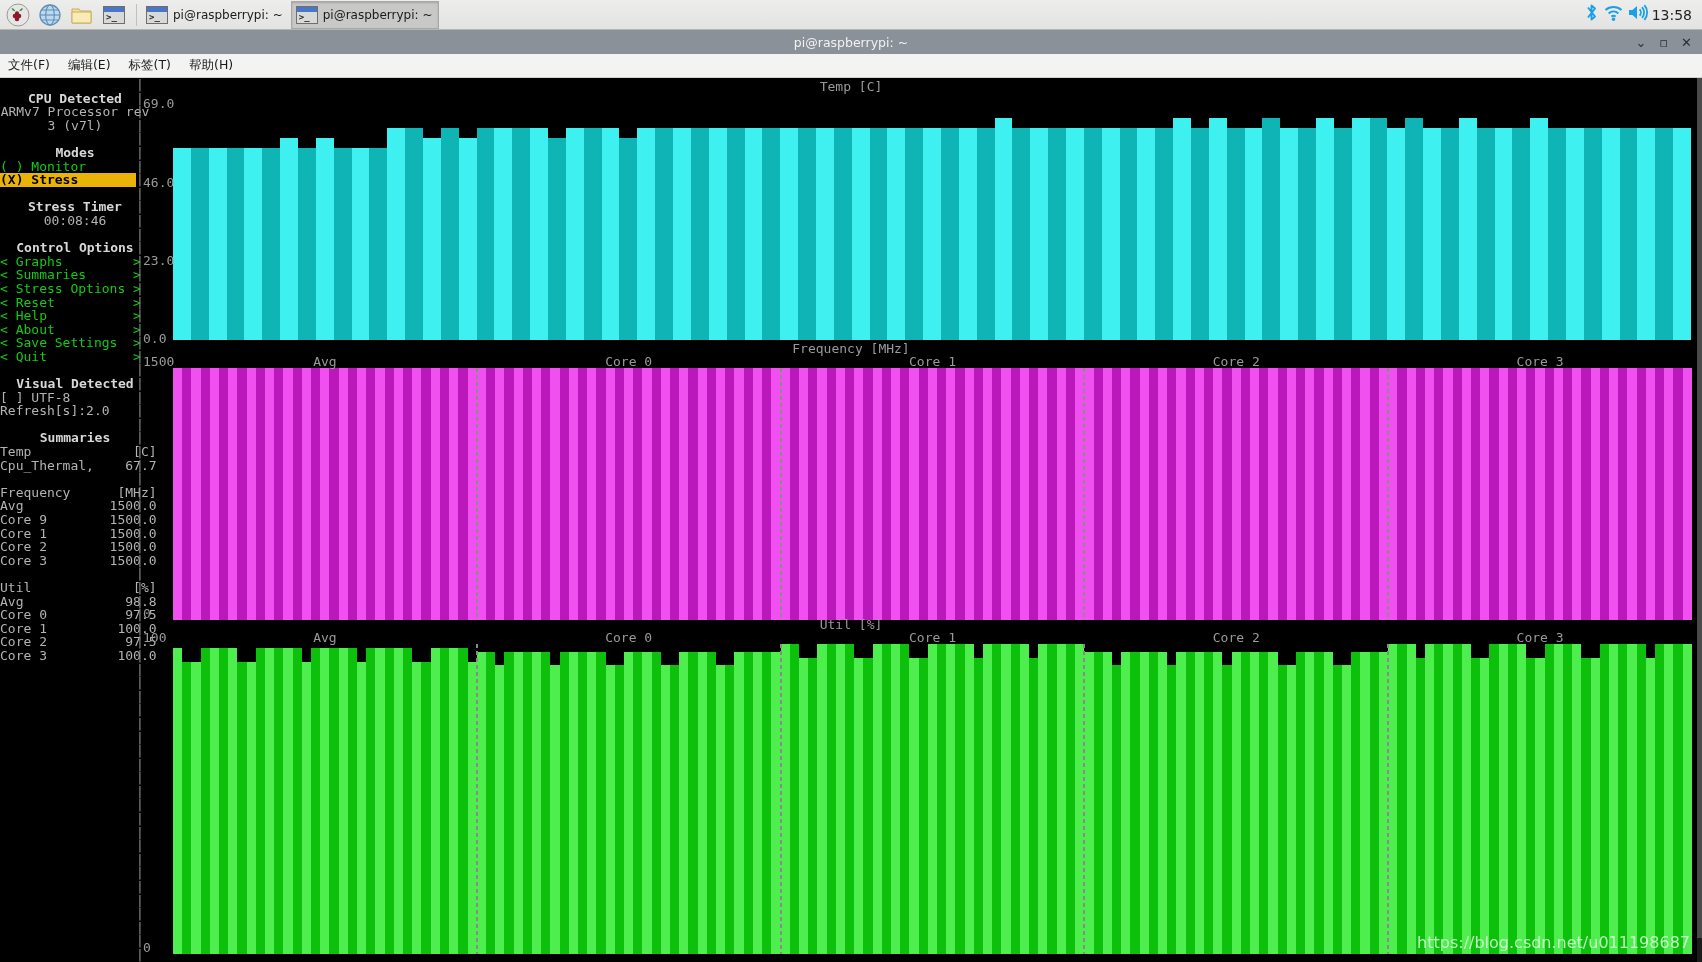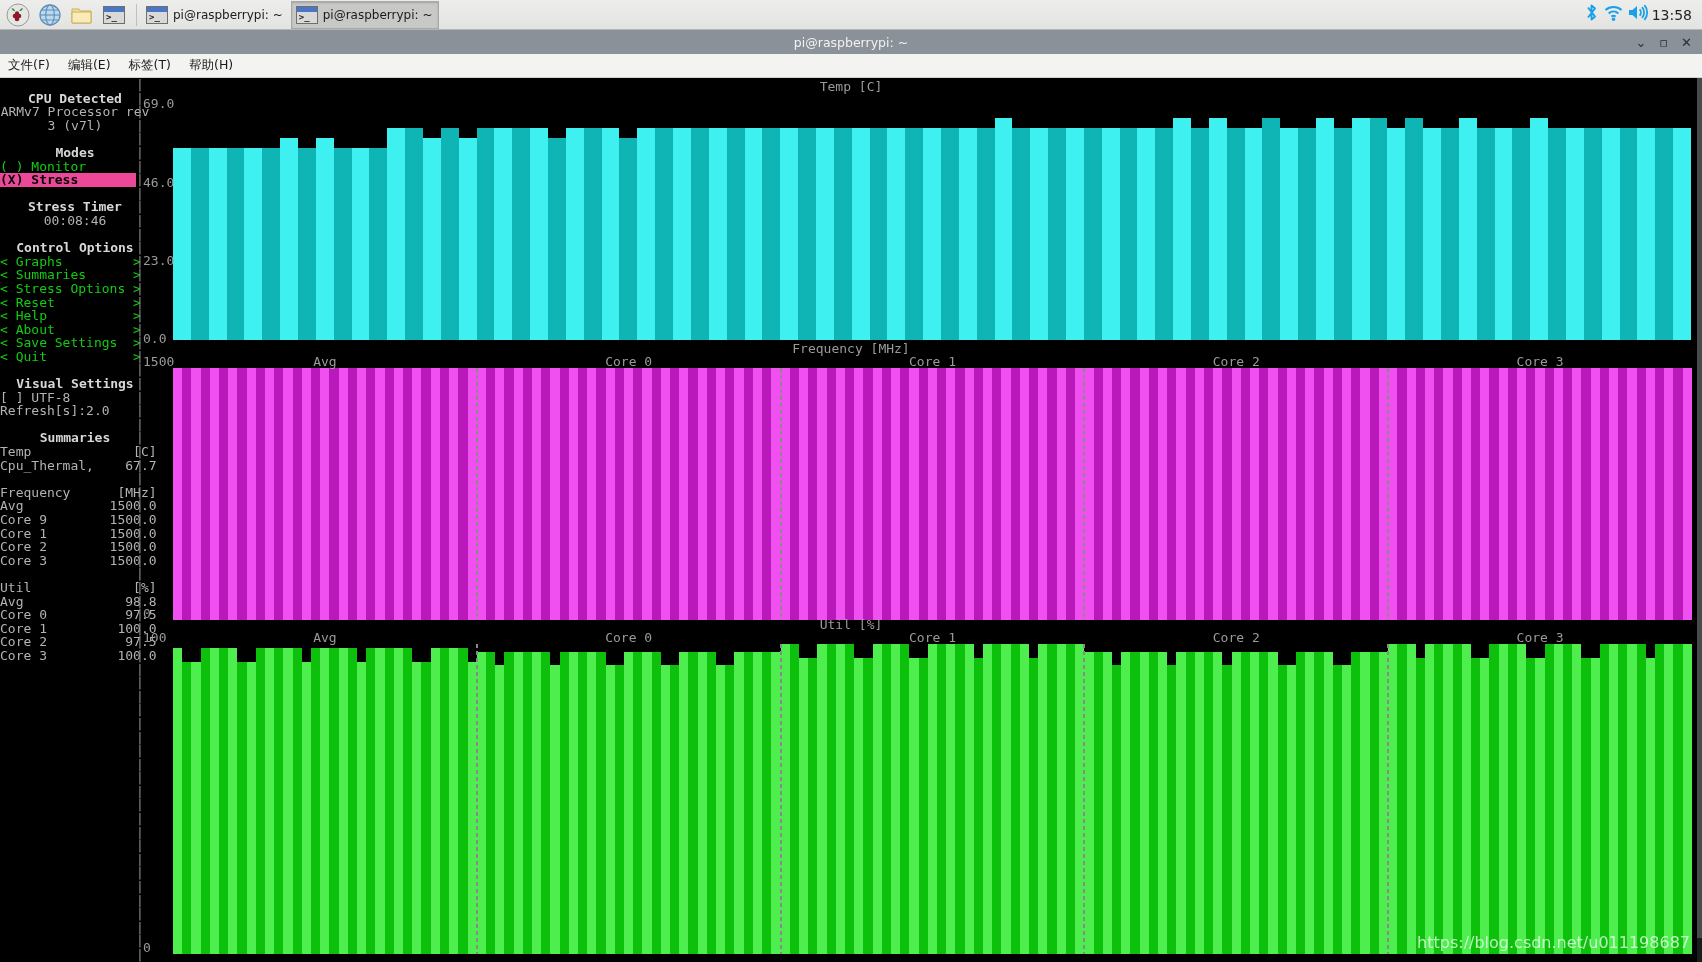--- a/index.html
+++ b/index.html
@@ -74,21 +74,21 @@
     background: #000; color: #b3b3b3;
     font-family: "DejaVu Sans Mono", monospace;
     font-size: 13px; line-height: 13.6px;
   }
 
   
   #sidebar { position: absolute; left: 0; top: 0; width: 150px; height: 884px; }
   .srow { height: 13.6px; white-space: pre; font-size: 13px; }
   .hdr   { color: #d8d8d8; font-weight: bold; text-align: center; }
   .grn   { color: #12cc12; }
-  .sel   { background: #ec4899; color: #000; font-weight: bold; }
+  .sel   { background: #eab308; color: #000; font-weight: bold; }
   .ctr   { text-align: center; }
 
   
   #vbar { position: absolute; left: 136px; top: 0; width: 7px; height: 884px;
           color: #8a8a8a; font-size: 13px; line-height: 13.6px; }
   #vbar div { height: 13.6px; }
   .axlab { position: absolute; left: 143px; color: #9a9a9a;
            font-size: 13px; line-height: 13.6px; white-space: pre; }
   .ctitle { position: absolute; color: #9a9a9a; font-size: 13px;
             text-align: center; width: 100%; left: 0; }
@@ -217,21 +217,21 @@
       <div class="srow hdr">Control Options</div>
       <div class="srow grn" style="width: 136px;">&lt; Graphs         &gt;</div>
       <div class="srow grn" style="width: 136px;">&lt; Summaries      &gt;</div>
       <div class="srow grn" style="width: 136px;">&lt; Stress Options &gt;</div>
       <div class="srow grn" style="width: 136px;">&lt; Reset          &gt;</div>
       <div class="srow grn" style="width: 136px;">&lt; Help           &gt;</div>
       <div class="srow grn" style="width: 136px;">&lt; About          &gt;</div>
       <div class="srow grn" style="width: 136px;">&lt; Save Settings  &gt;</div>
       <div class="srow grn" style="width: 136px;">&lt; Quit           &gt;</div>
       <div class="srow "></div>
-      <div class="srow hdr">Visual Settings</div>
+      <div class="srow hdr">Visual Detected</div>
       <div class="srow ">[ ] UTF-8</div>
       <div class="srow ">Refresh[s]:2.0</div>
       <div class="srow "></div>
       <div class="srow hdr">Summaries</div>
       <div class="srow ">Temp             [C]</div>
       <div class="srow ">Cpu_Thermal,    67.7</div>
       <div class="srow "></div>
       <div class="srow ">Frequency      [MHz]</div>
       <div class="srow ">Avg           1500.0</div>
       <div class="srow ">Core 9        1500.0</div>

